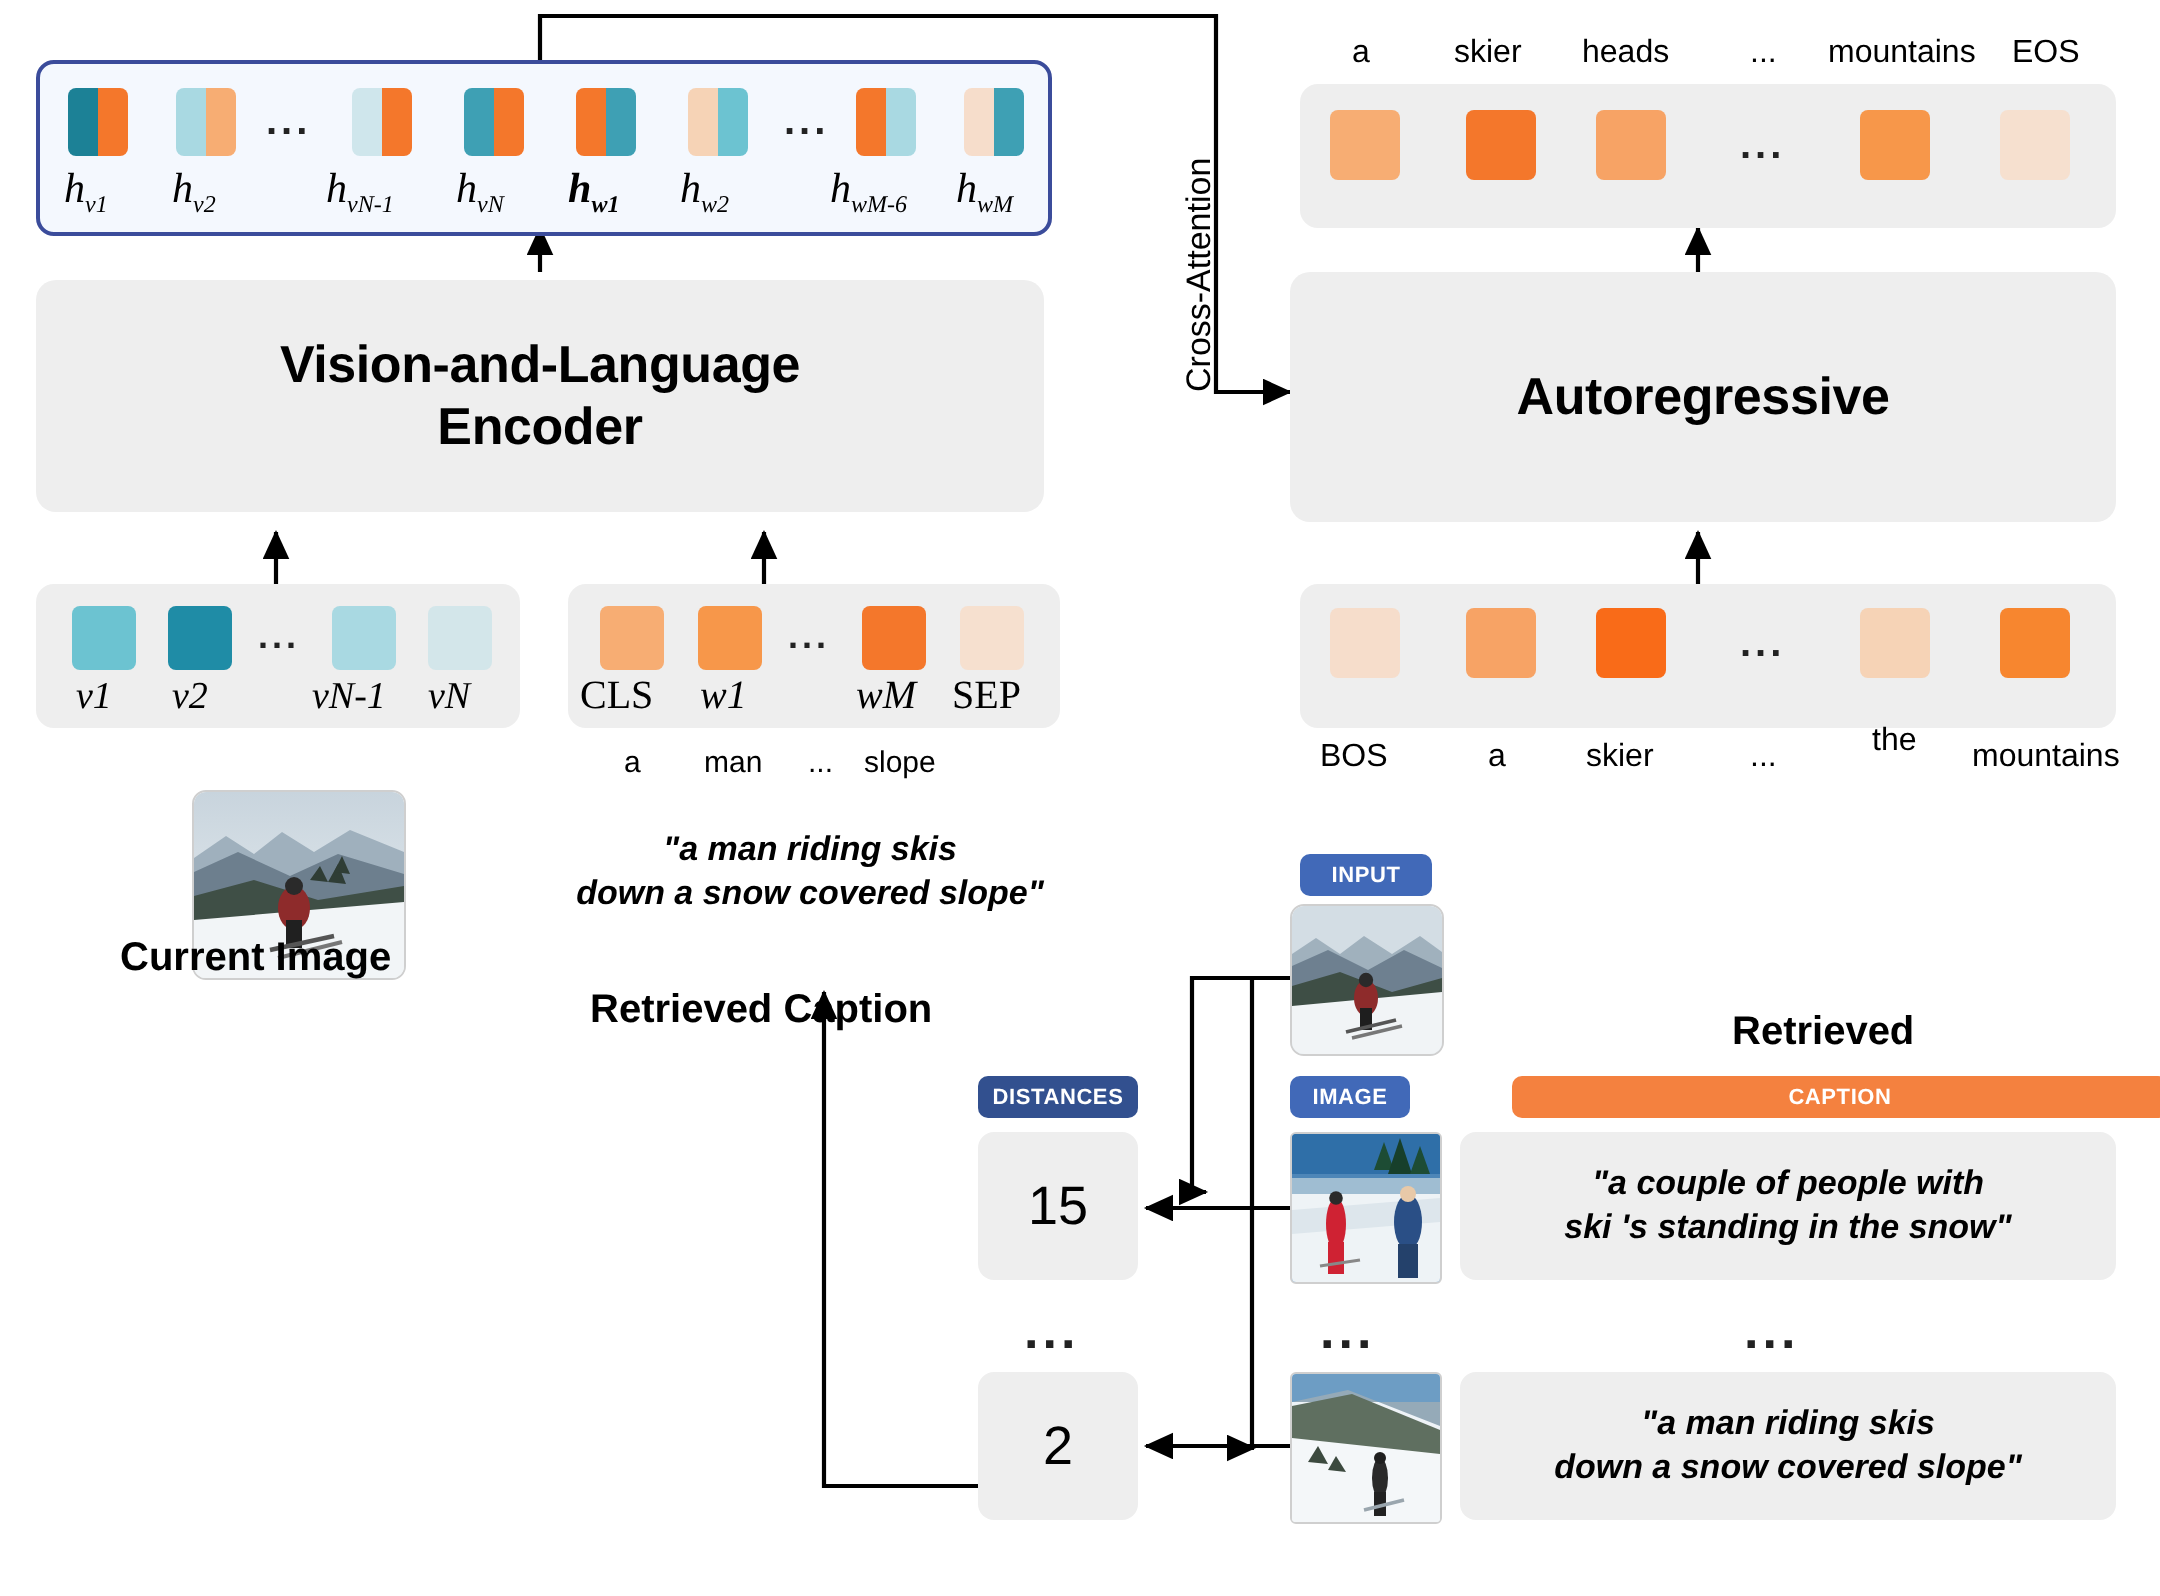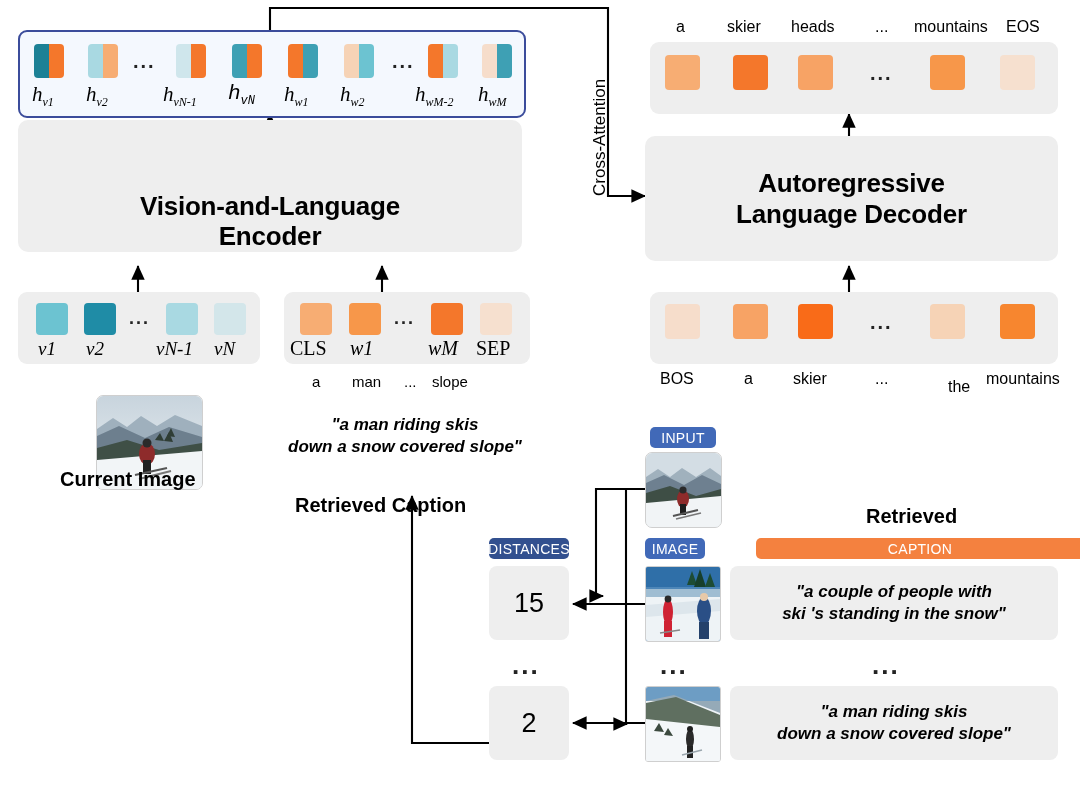--- a/index.html
+++ b/index.html
@@ -87,22 +87,22 @@
     font-weight: bold;
     font-size: 17px;
     color: #000;
     text-align: center;
     line-height: 1.32;
   }
   .badge {
     position: absolute;
     border-radius: 5px;
     color: #fff;
-    font-size: 14px;
-    font-weight: normal;
+    font-size: 11px;
+    font-weight: bold;
     letter-spacing: 0.3px;
     display: flex;
     align-items: center;
     justify-content: center;
   }
   .badge-blue { background: #32508f; }
   .badge-blue2 { background: #4169b8; }
   .badge-orange { background: #f4813f; }
 
   .dist-cell {
@@ -214,31 +214,31 @@
 <div class="lbl-serif" style="left:163px; top:82px; font-size:21px;">
   <span>h</span><sub style="font-size:12px">vN-1</sub>
 </div>
 
 <div class="abs" style="left:232px; top:44px;">
   <div class="tok-split" style="width:30px;height:34px;">
     <span style="background:#3ea0b4"></span>
       <span style="background:#f4772b"></span>
   </div>
 </div>
-<div class="lbl-serif" style="left:228px; top:82px; font-size:21px;font-family:Liberation Mono, monospace;">
+<div class="lbl-serif" style="left:228px; top:82px; font-size:21px;">
   <span>h</span><sub style="font-size:12px">vN</sub>
 </div>
 
 <div class="abs" style="left:288px; top:44px;">
   <div class="tok-split" style="width:30px;height:34px;">
     <span style="background:#f4772b"></span>
       <span style="background:#3ea0b4"></span>
   </div>
 </div>
-<div class="lbl-serif" style="left:284px; top:82px; font-size:21px;">
+<div class="lbl-serif" style="left:284px; top:82px; font-size:21px;font-weight:bold;">
   <span>h</span><sub style="font-size:12px">w1</sub>
 </div>
 
 <div class="abs" style="left:344px; top:44px;">
   <div class="tok-split" style="width:30px;height:34px;">
     <span style="background:#f6d3b6"></span>
       <span style="background:#6cc3d1"></span>
   </div>
 </div>
 <div class="lbl-serif" style="left:340px; top:82px; font-size:21px;">
@@ -247,34 +247,34 @@
 
 <div class="dots" style="left:392px; top:50px; font-size:20px;">...</div>
 
 <div class="abs" style="left:428px; top:44px;">
   <div class="tok-split" style="width:30px;height:34px;">
     <span style="background:#f4772b"></span>
       <span style="background:#a9d9e2"></span>
   </div>
 </div>
 <div class="lbl-serif" style="left:415px; top:82px; font-size:21px;">
-  <span>h</span><sub style="font-size:12px">wM-2</sub>
+  <span>h</span><sub style="font-size:12px">wM-6</sub>
 </div>
 
 <div class="abs" style="left:482px; top:44px;">
   <div class="tok-split" style="width:30px;height:34px;">
     <span style="background:#f6ddcb"></span>
       <span style="background:#3ea0b4"></span>
   </div>
 </div>
 <div class="lbl-serif" style="left:478px; top:82px; font-size:21px;">
   <span>h</span><sub style="font-size:12px">wM</sub>
 </div>
 
-<div class="module-box abs" style="left:18px; top:120px; width:504px; height:132px;align-items:flex-end;">
+<div class="module-box abs" style="left:18px; top:140px; width:504px; height:116px;">
   <div>
     <div class="module-title">Vision-and-Language</div>
     <div class="module-title">Encoder</div>
   </div>
 </div>
 
 <div class="gray-box abs" style="left:18px; top:292px; width:242px; height:72px;"></div>
 <div class="tok" style="left:36px; top:303px; width:32px; height:32px; background:#6cc3d1;"></div>
 <div class="tok" style="left:84px; top:303px; width:32px; height:32px; background:#1f8ca6;"></div>
 <div class="dots" style="left:129px; top:308px; font-size:18px;">...</div>
@@ -316,37 +316,36 @@
 <div class="lbl" style="left:676px; top:18px;">a</div>
 <div class="lbl" style="left:727px; top:18px;">skier</div>
 <div class="lbl" style="left:791px; top:18px;">heads</div>
 <div class="lbl" style="left:875px; top:18px;">...</div>
 <div class="lbl" style="left:914px; top:18px;">mountains</div>
 <div class="lbl" style="left:1006px; top:18px;">EOS</div>
 
 <div class="module-box abs" style="left:645px; top:136px; width:413px; height:125px;">
   <div>
     <div class="module-title">Autoregressive</div>
-    <div class="module-title">Language Decoder</div>
   </div>
 </div>
 
 <div class="gray-box abs" style="left:650px; top:292px; width:408px; height:72px;"></div>
 <div class="tok" style="left:665px; top:304px; width:35px; height:35px; background:#f6ddcb;"></div>
 <div class="tok" style="left:733px; top:304px; width:35px; height:35px; background:#f7a365;"></div>
 <div class="tok" style="left:798px; top:304px; width:35px; height:35px; background:#f96b18;"></div>
 <div class="dots" style="left:870px; top:311px; font-size:20px;">...</div>
 <div class="tok" style="left:930px; top:304px; width:35px; height:35px; background:#f6d3b6;"></div>
 <div class="tok" style="left:1000px; top:304px; width:35px; height:35px; background:#f7862f;"></div>
 
 <div class="lbl" style="left:660px; top:370px;">BOS</div>
 <div class="lbl" style="left:744px; top:370px;">a</div>
 <div class="lbl" style="left:793px; top:370px;">skier</div>
 <div class="lbl" style="left:875px; top:370px;">...</div>
-<div class="lbl" style="left:936px; top:378px;margin-left:12px;">the</div>
+<div class="lbl" style="left:936px; top:362px;">the</div>
 <div class="lbl" style="left:986px; top:370px;">mountains</div>
 
 <div class="thumb" style="left:96px; top:395px; width:105px; height:93px;">
   <svg viewBox="0 0 105 93" preserveAspectRatio="none">
     <defs>
       <linearGradient id="skyA" x1="0" y1="0" x2="0" y2="1">
         <stop offset="0%" stop-color="#c8d4dd"></stop>
           <stop offset="100%" stop-color="#eaeff2"></stop>
       </linearGradient>
     </defs>

